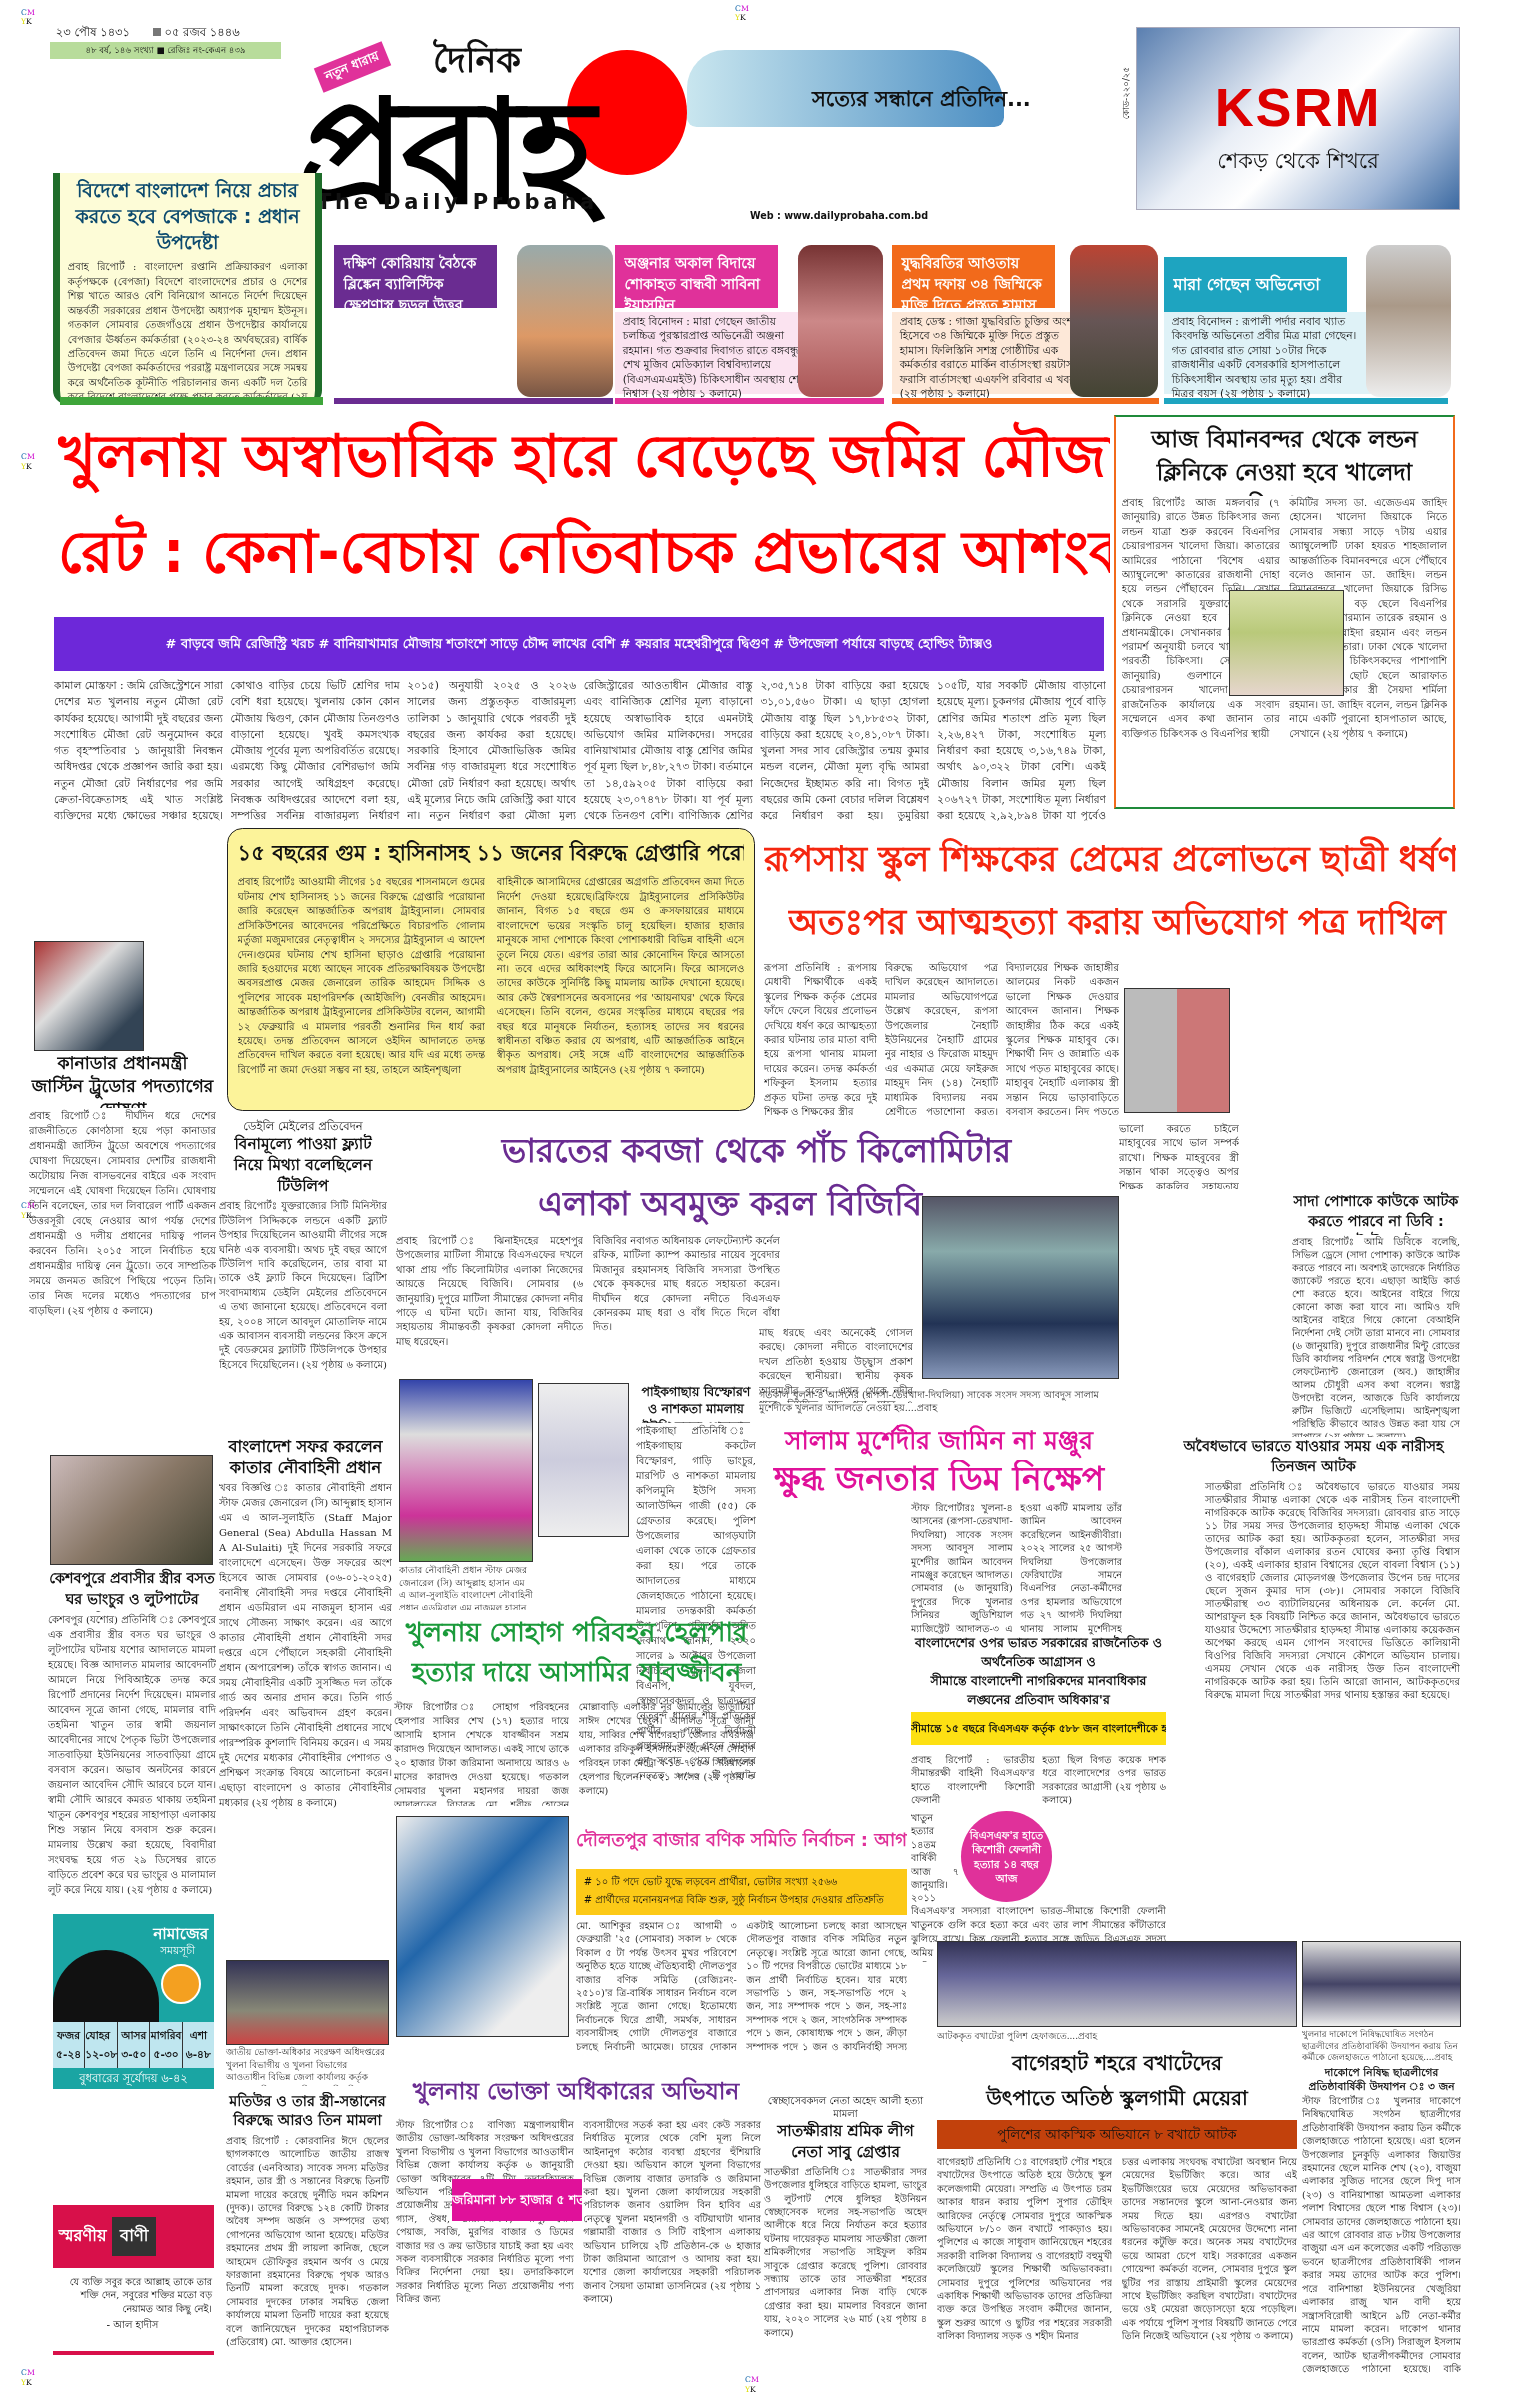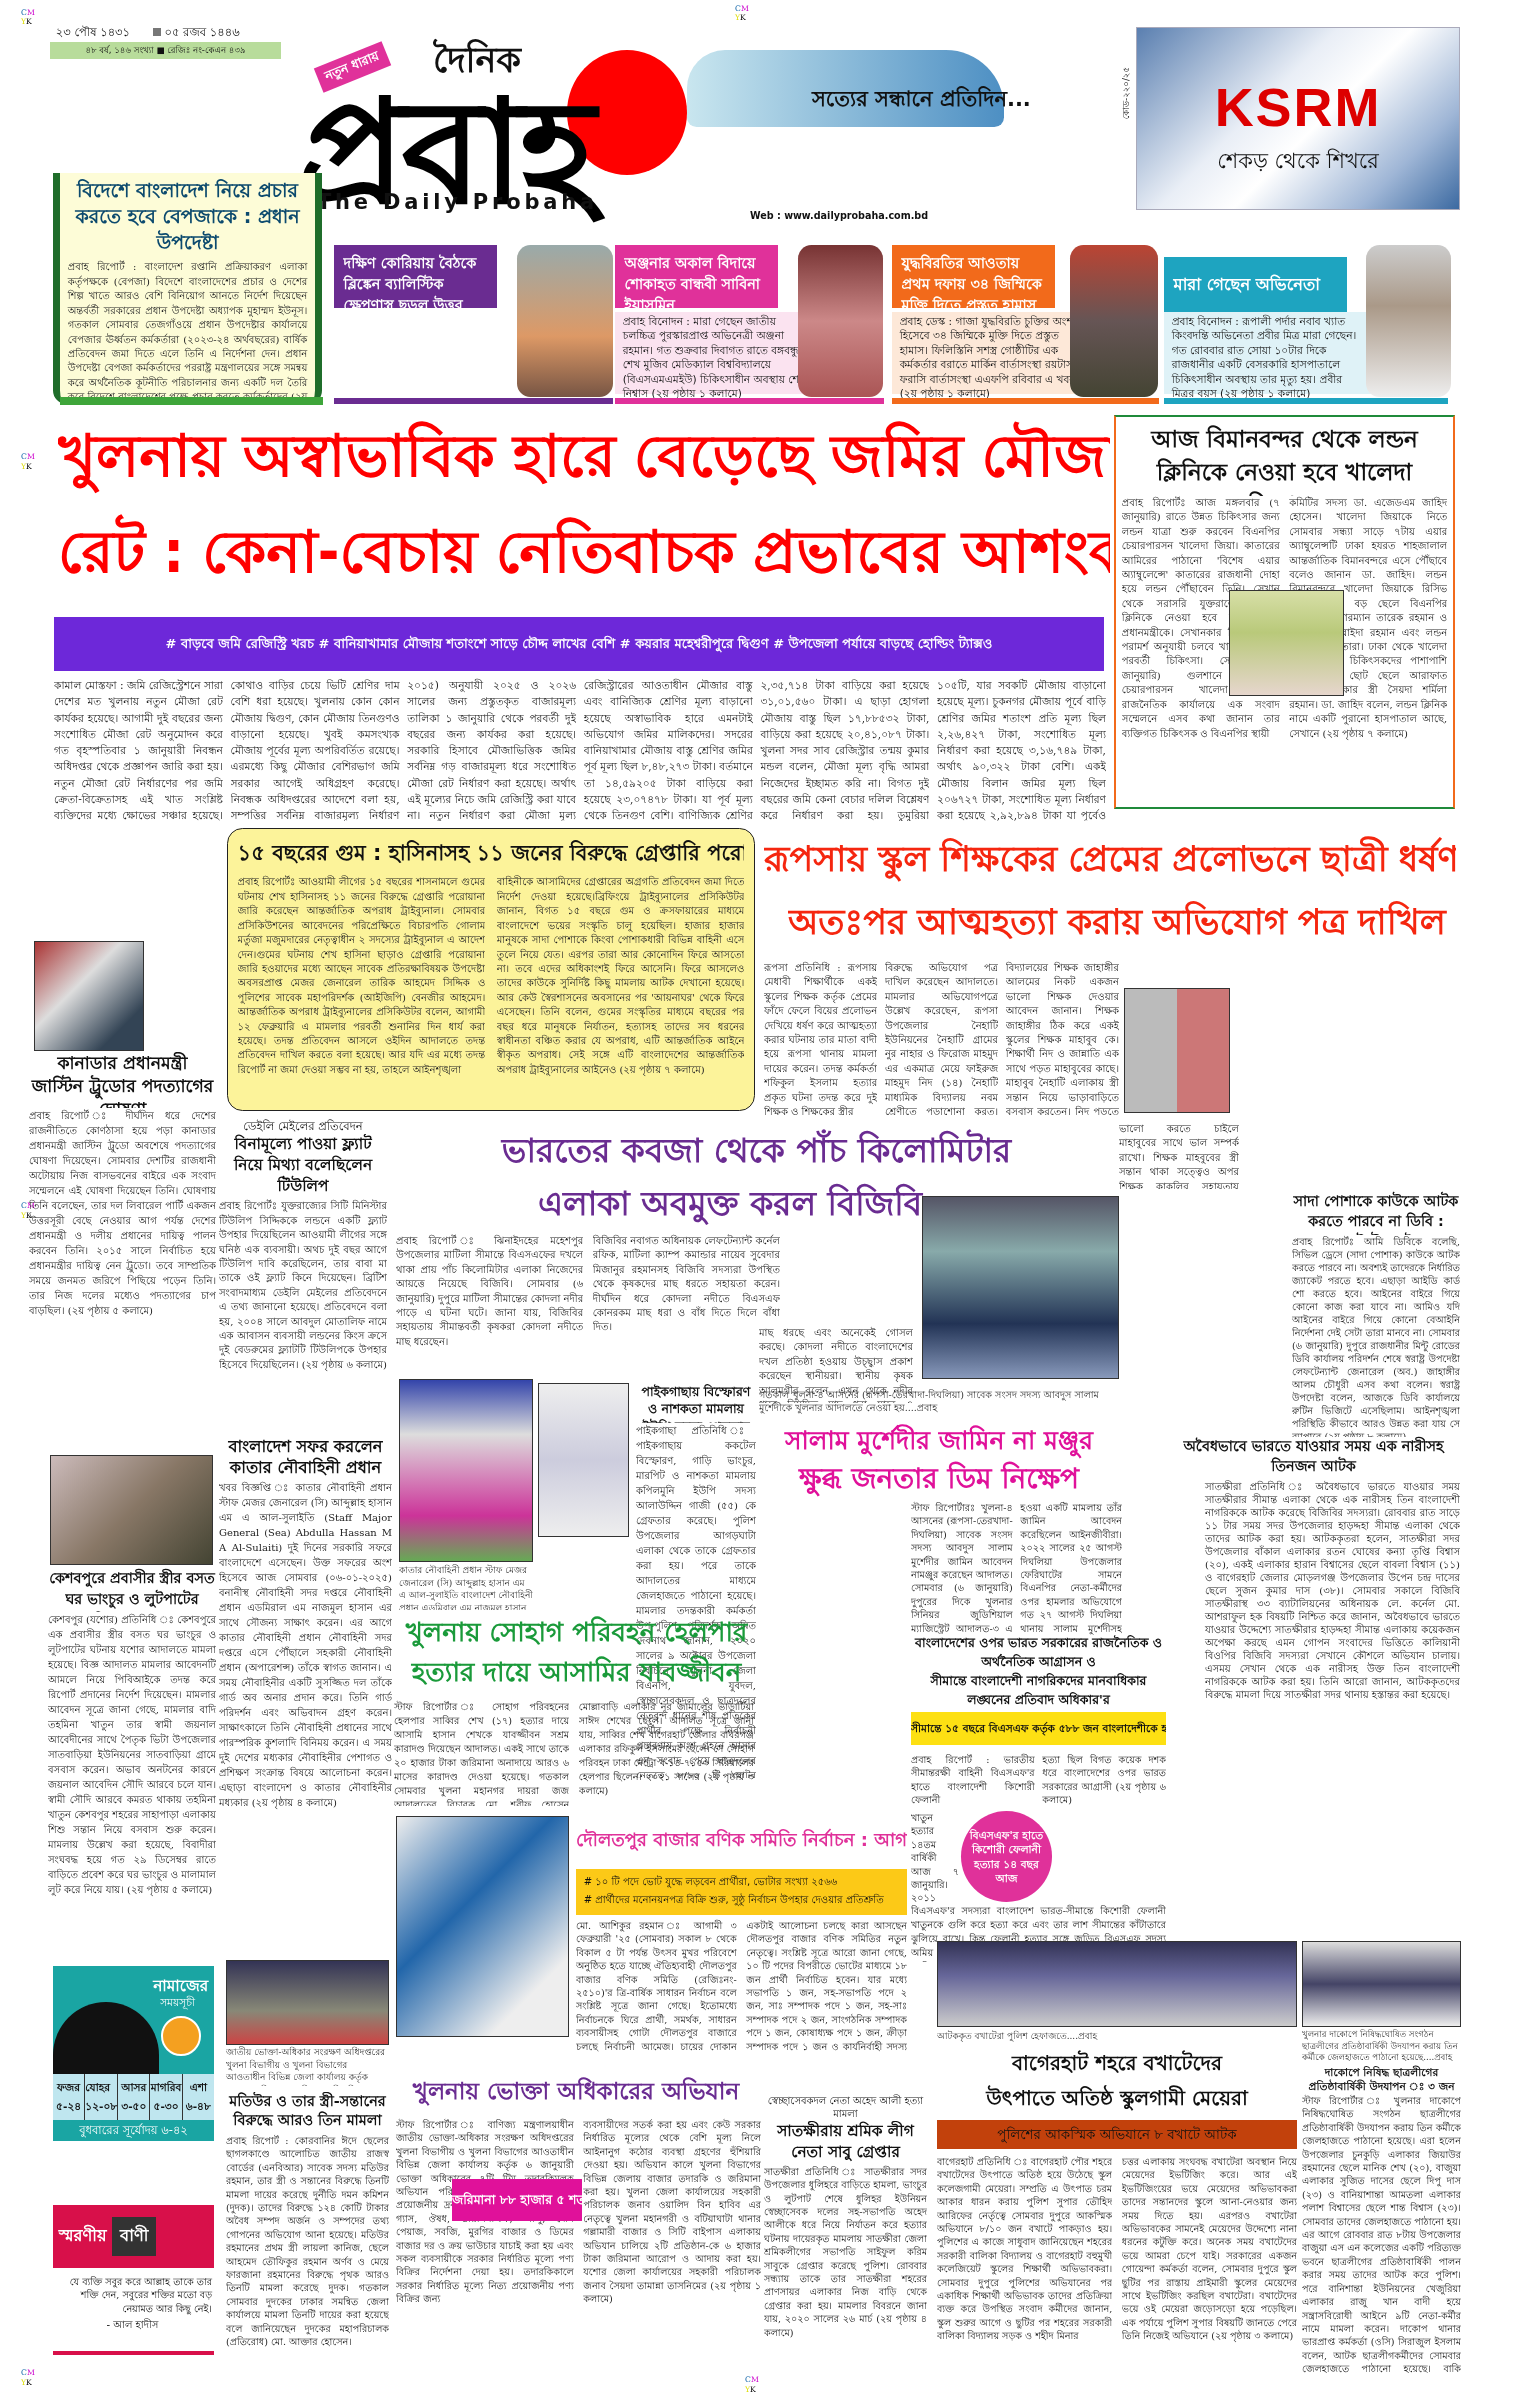--- a/index.html
+++ b/index.html
@@ -185,21 +185,21 @@
 <div class="caption abs" style="left:399px;top:1564px;width:134px;height:46px;overflow:hidden;font-size:9px;line-height:12.5px">কাতার নৌবাহিনী প্রধান স্টাফ মেজর জেনারেল (সি) আব্দুল্লাহ হাসান এম এ আল-সুলাইতি বাংলাদেশ নৌবাহিনী প্রধান এডমিরাল এম নাজমুল হাসান এর সাথে নৌবাহিনী সদর দপ্তরে সৌজন্য সাক্ষাৎ করেন.....আইএসপিআর</div>
 
 <div class="abs" style="left:636px;top:1383px;width:120px;height:403px">
   <div class="hd" style="font-size:12.5px;line-height:17.3px;height:40px">পাইকগাছায় বিস্ফোরণ ও নাশকতা মামলায় ইউপি সদস্য গ্রেফতার</div>
   <div class="body-text" style="font-size:10px;line-height:15px;height:355px">পাইকগাছা প্রতিনিধি ঃ পাইকগাছায় ককটেল বিস্ফোরণ, গাড়ি ভাংচুর, মারপিট ও নাশকতা মামলায় কপিলমুনি ইউপি সদস্য আলাউদ্দিন গাজী (৫৫) কে গ্রেফতার করেছে। পুলিশ উপজেলার আগড়ঘাটা এলাকা থেকে তাকে গ্রেফতার করা হয়। পরে তাকে আদালতের মাধ্যমে জেলহাজতে পাঠানো হয়েছে। মামলার তদন্তকারী কর্মকর্তা উপ-পুলিশ পরিদর্শক অমিত দেবনাথ জানান, ২০২০ সালের ৯ অক্টোবর উপজেলা নির্বাচনে খুলনা জেলা বিএনপি, যুবদল, স্বেচ্ছাসেবকদল ও ছাত্রদলের নেতৃবৃন্দ ধানের শীষ প্রতিকের প্রার্থীর পক্ষে নির্বাচনী প্রচারণায় অংশ গ্রহনে আসার এম সংবাদ পেয়ে ছাত্রদলের নেতৃত্বে ৮/১০ টি মোটর সাইকেল ও একটি মাইক্রো পৌর সদরের টাউন স্কুলের সামনে আসলে আওয়ামী লীগের লোকজন তাদের উপর ককটেল বিস্ফোরণ ঘটিয়ে গাড়ি ভাংচুর করে নাশতা সৃষ্টি করে। ওই ঘটনায় বিএনপির নেতা কর্মীরা আহত হন। ওই ঘটনায় রুবেল সরদার বাদী হয়ে সাবেক দুই সংসদ (২য় পৃষ্ঠায় ৪ কলামে)</div>
 </div>
 <div class="photo abs" style="left:538px;top:1383px;width:91px;height:154px;background:linear-gradient(#eee,#ccd 50%,#eee)"></div>
 
 <div class="caption abs" style="left:759px;top:1388px;width:360px;height:35px;font-size:9.6px;line-height:13.4px;overflow:hidden">গতকাল খুলনা-৪ আসনের (রূপসা-তেরখাদা-দিঘলিয়া) সাবেক সংসদ সদস্য আবদুস সালাম মুর্শেদীকে খুলনার আদালতে নেওয়া হয়....প্রবাহ</div>
 <div class="abs" style="left:759px;top:1422px;width:360px;height:38px;font-size:25px;font-weight:bold;color:#e0119a;text-align:center;line-height:38px;white-space:nowrap;overflow:hidden">সালাম মুর্শেদীর জামিন না মঞ্জুর</div>
-<div class="abs" style="left:759px;top:1460px;width:360px;height:38px;font-size:28px;font-weight:bold;color:#e0119a;text-align:center;line-height:38px;white-space:nowrap;overflow:hidden">ক্ষুব্ধ জনতার ডিম নিক্ষেপ</div>
+<div class="abs" style="left:759px;top:1460px;width:360px;height:38px;font-size:33px;font-weight:bold;color:#e0119a;text-align:center;line-height:38px;white-space:nowrap;overflow:hidden">ক্ষুব্ধ জনতার ডিম নিক্ষেপ</div>
 <div class="abs" style="left:911px;top:1501px;width:211px;height:134px;display:flex;gap:7.7px">
   <div class="body-text" style="flex:1;height:134px;font-size:9.6px;line-height:13.4px">স্টাফ রিপোর্টারঃ খুলনা-৪ আসনের (রূপসা-তেরখাদা-দিঘলিয়া) সাবেক সংসদ সদস্য আবদুস সালাম মুর্শেদীর জামিন আবেদন নামঞ্জুর করেছেন আদালত। সোমবার (৬ জানুয়ারি) দুপুরের দিকে খুলনার সিনিয়র জুডিশিয়াল ম্যাজিস্ট্রেট আদালত-৩ এ তাঁর জামিন আবেদন করলে বিচারক জামিন নামঞ্জুর করে তাঁকে কারাগারে পাঠানোর নির্দেশ দেন। সালাম মুর্শেদীর বিরুদ্ধে খুলনায় চারটি মামলা রয়েছে। দিঘলিয়া থানায়</div>
   <div class="body-text" style="flex:1;height:134px;font-size:9.6px;line-height:13.4px">হওয়া একটি মামলায় তাঁর জামিন আবেদন করেছিলেন আইনজীবীরা। ২০২২ সালের ২৫ আগস্ট দিঘলিয়া উপজেলার ফেরিঘাটের সামনে বিএনপির নেতা-কর্মীদের ওপর হামলার অভিযোগে গত ২৭ আগস্ট দিঘলিয়া থানায় সালাম মুর্শেদীসহ ৬৮ জনের বিরুদ্ধে মামলাটি করা হয়েছিল। সোমবার সালাম মুর্শেদীকে কড়া নিরাপত্তার মধ্যে আদালতে নিয়ে আসা হয়। এসময় তাঁকে লক্ষ্য করে ডিম নিক্ষেপ (২য় পৃষ্ঠায় ৩ কলামে)</div>
 </div>
 
 <div class="abs" style="left:394px;top:1612px;width:365px;height:86px;font-size:26px;color:#1a9a3a;font-weight:bold;text-align:center;line-height:40px;overflow:hidden">খুলনায় সোহাগ পরিবহন হেলপার হত্যার দায়ে আসামির যাবজ্জীবন</div>
 <div class="abs" style="left:394px;top:1700px;width:360px;height:106px;display:flex;gap:9.6px">
   <div class="body-text" style="flex:1;height:106px;font-size:9.6px;line-height:14px">স্টাফ রিপোর্টার ঃ সোহাগ পরিবহনের হেলপার সাব্বির শেখ (১৭) হত্যার দায়ে আসামি হাসান শেখকে যাবজ্জীবন সশ্রম কারাদণ্ড দিয়েছেন আদালত। একই সাথে তাকে ২০ হাজার টাকা জরিমানা অনাদায়ে আরও ৬ মাসের কারাদণ্ড দেওয়া হয়েছে। গতকাল সোমবার খুলনা মহানগর দায়রা জজ আদালতের বিচারক মো. শরীফ হোসেন হায়দার এ রায় ঘোষণা করেন। দণ্ডপ্রাপ্ত আসামি হাসান শেখ বরাকা</div>
   <div class="body-text" style="flex:1;height:106px;font-size:9.6px;line-height:14px">মোল্লাবাড়ি এলাকার নূর জামালের ভাড়াটিয়া সাঈদ শেখের ছেলে। আদালত সূত্রে জানা যায়, সাব্বির শেখ বাগেরহাট জেলার বাঘরগঞ্জ এলাকার রফিকুল ইসলামের ছেলে। সে সোহাগ পরিবহন ঢাকা মেট্রো ব-১৪-৭১৫৩ সিরিয়ালের হেলপার ছিলেন। ২০২১ সালের (২য় পৃষ্ঠায় ৩ কলামে)</div>
 </div>
@@ -232,21 +232,21 @@
 <div class="abs" style="left:576px;top:1869px;width:331px;height:46px;background:#fcc917;padding:3.8px 7.7px;font-size:10px;line-height:18px">
   <div># ১০ টি পদে ভোট যুদ্ধে লড়বেন প্রার্থীরা, ভোটার সংখ্যা ২৫৬৬</div>
   <div># প্রার্থীদের মনোনয়নপত্র বিক্রি শুরু, সুষ্ঠু নির্বাচন উপহার দেওয়ার প্রতিশ্রুতি</div>
 </div>
 <div class="abs" style="left:576px;top:1919px;width:331px;height:134px;display:flex;gap:9.6px">
   <div class="body-text" style="flex:1;height:134px;font-size:9.6px;line-height:13.4px">মো. আশিকুর রহমান ঃ আগামী ৩ ফেব্রুয়ারী '২৫ (সোমবার) সকাল ৮ থেকে বিকাল ৫ টা পর্যন্ত উৎসব মুখর পরিবেশে অনুষ্ঠিত হতে যাচ্ছে ঐতিহ্যবাহী দৌলতপুর বাজার বণিক সমিতি (রেজিঃনং- ২৫১০)'র ত্রি-বার্ষিক সাধারন নির্বাচন বলে সংশ্লিষ্ট সূত্রে জানা গেছে। ইতোমধ্যে নির্বাচনকে ঘিরে প্রার্থী, সমর্থক, সাধারন ব্যবসায়ীসহ গোটা দৌলতপুর বাজারে চলছে নির্বাচনী আমেজ। চায়ের দোকান হতে শুরু করে সর্বত্র</div>
   <div class="body-text" style="flex:1;height:134px;font-size:9.6px;line-height:13.4px">একটাই আলোচনা চলছে কারা আসছেন দৌলতপুর বাজার বণিক সমিতির নতুন নেতৃত্বে। সংশ্লিষ্ট সূত্রে আরো জানা গেছে, ১০ টি পদের বিপরীতে ভোটের মাধ্যমে ১৮ জন প্রার্থী নির্বাচিত হবেন। যার মধ্যে সভাপতি ১ জন, সহ-সভাপতি পদে ২ জন, সাঃ সম্পাদক পদে ১ জন, সহ-সাঃ সম্পাদক পদে ২ জন, সাংগঠনিক সম্পাদক পদে ১ জন, কোষাধ্যক্ষ পদে ১ জন, ক্রীড়া সম্পাদক পদে ১ জন ও কার্যনির্বাহী সদস্য পদে ৭ জন। (২য় পৃষ্ঠায় ২ কলামে)</div>
 </div>
 <div class="photo abs" style="left:396px;top:1816px;width:173px;height:221px;background:linear-gradient(135deg,#eee,#26a 40%,#eee 80%)"></div>
 
-<div class="abs" style="left:53px;top:1966px;width:161px;height:179px">
+<div class="abs" style="left:53px;top:1914px;width:161px;height:179px">
   <div style="position:relative;height:108px;background:#1aa5a3">
     <div style="position:absolute;left:0;bottom:0;width:106px;height:72px;background:#111;border-radius:58px 58px 0 0"></div>
     <div style="position:absolute;right:5.8px;top:7.7px;color:#fff;font-size:15.4px;font-weight:bold">নামাজের</div>
     <div style="position:absolute;right:19px;top:29px;color:#fff;font-size:10.6px">সময়সূচী</div>
     <div style="position:absolute;right:13.4px;top:50px;width:40px;height:40px;border-radius:50%;background:#f4a020;border:2.9px solid #fff"></div>
   </div>
   <div id="prayer-row" style="display:flex;background:#bfe6ef;height:46px">
       <div style="flex: 1 1 0%; text-align: center; font-size: 10.6px; line-height: 19px; padding-top: 3.8px; font-weight: bold; border-right: 1px solid rgb(51, 51, 51);">
         <div>ফজর</div>
         <div>৫-২৪</div>

